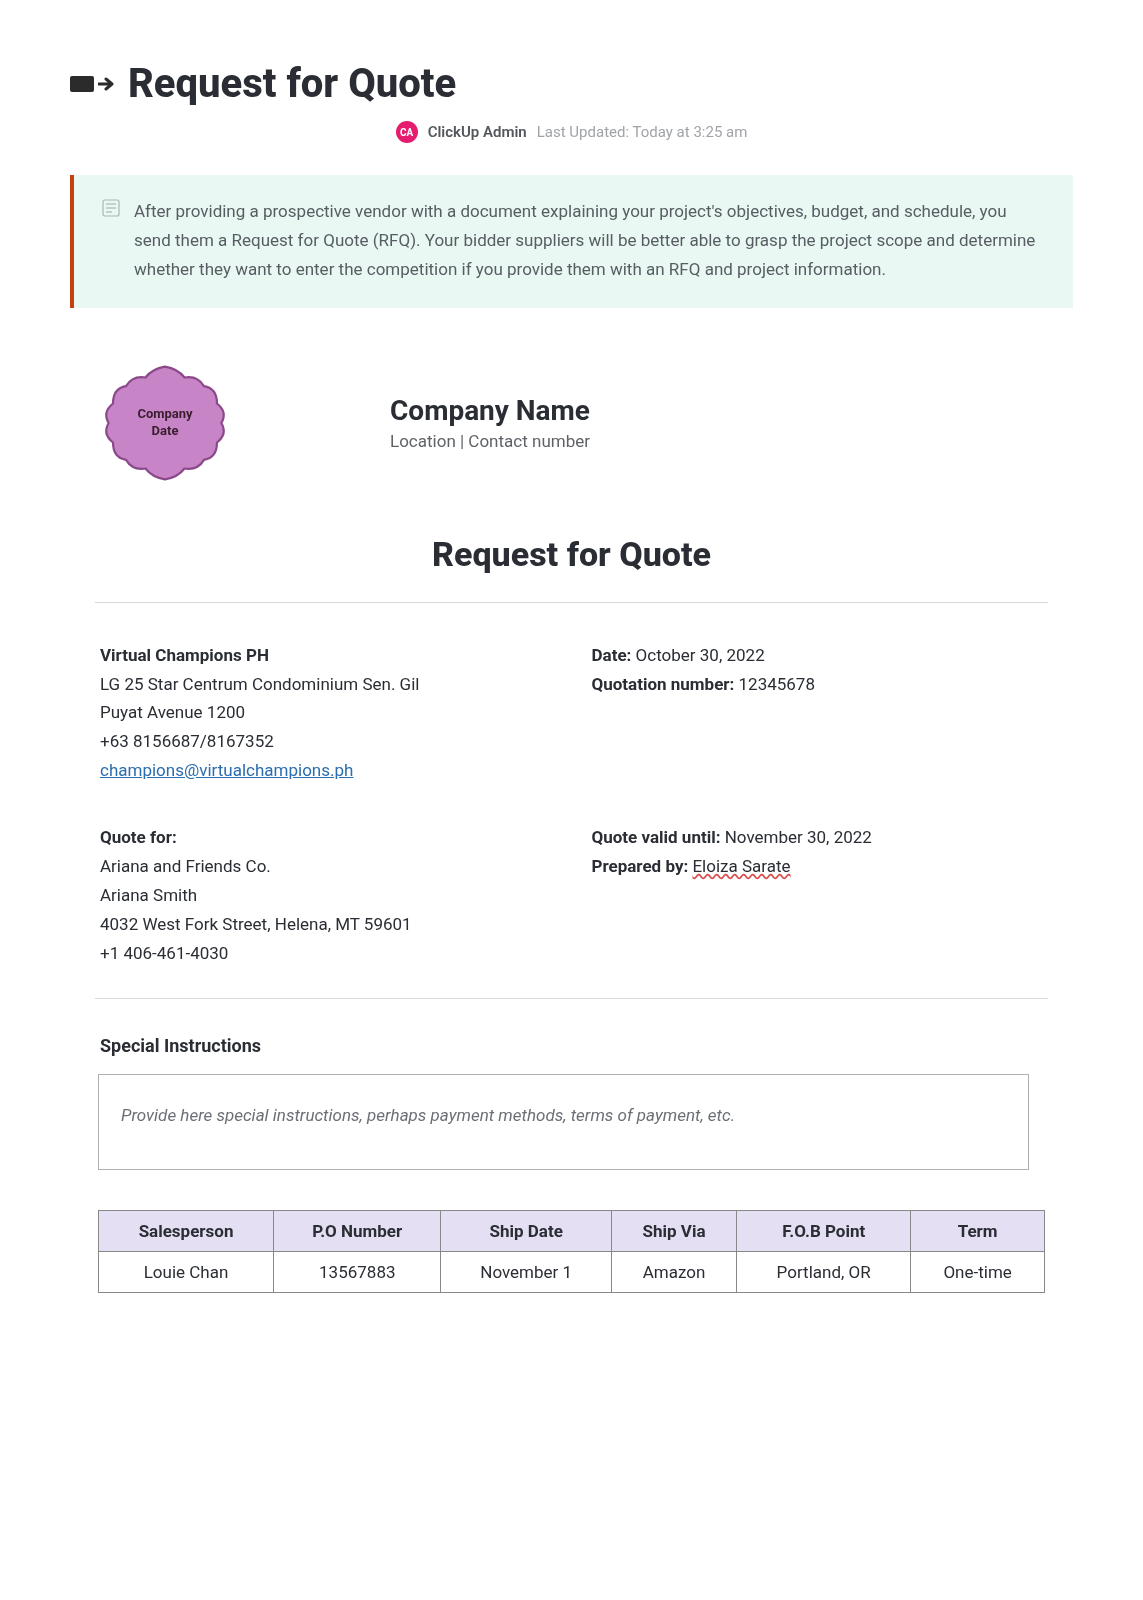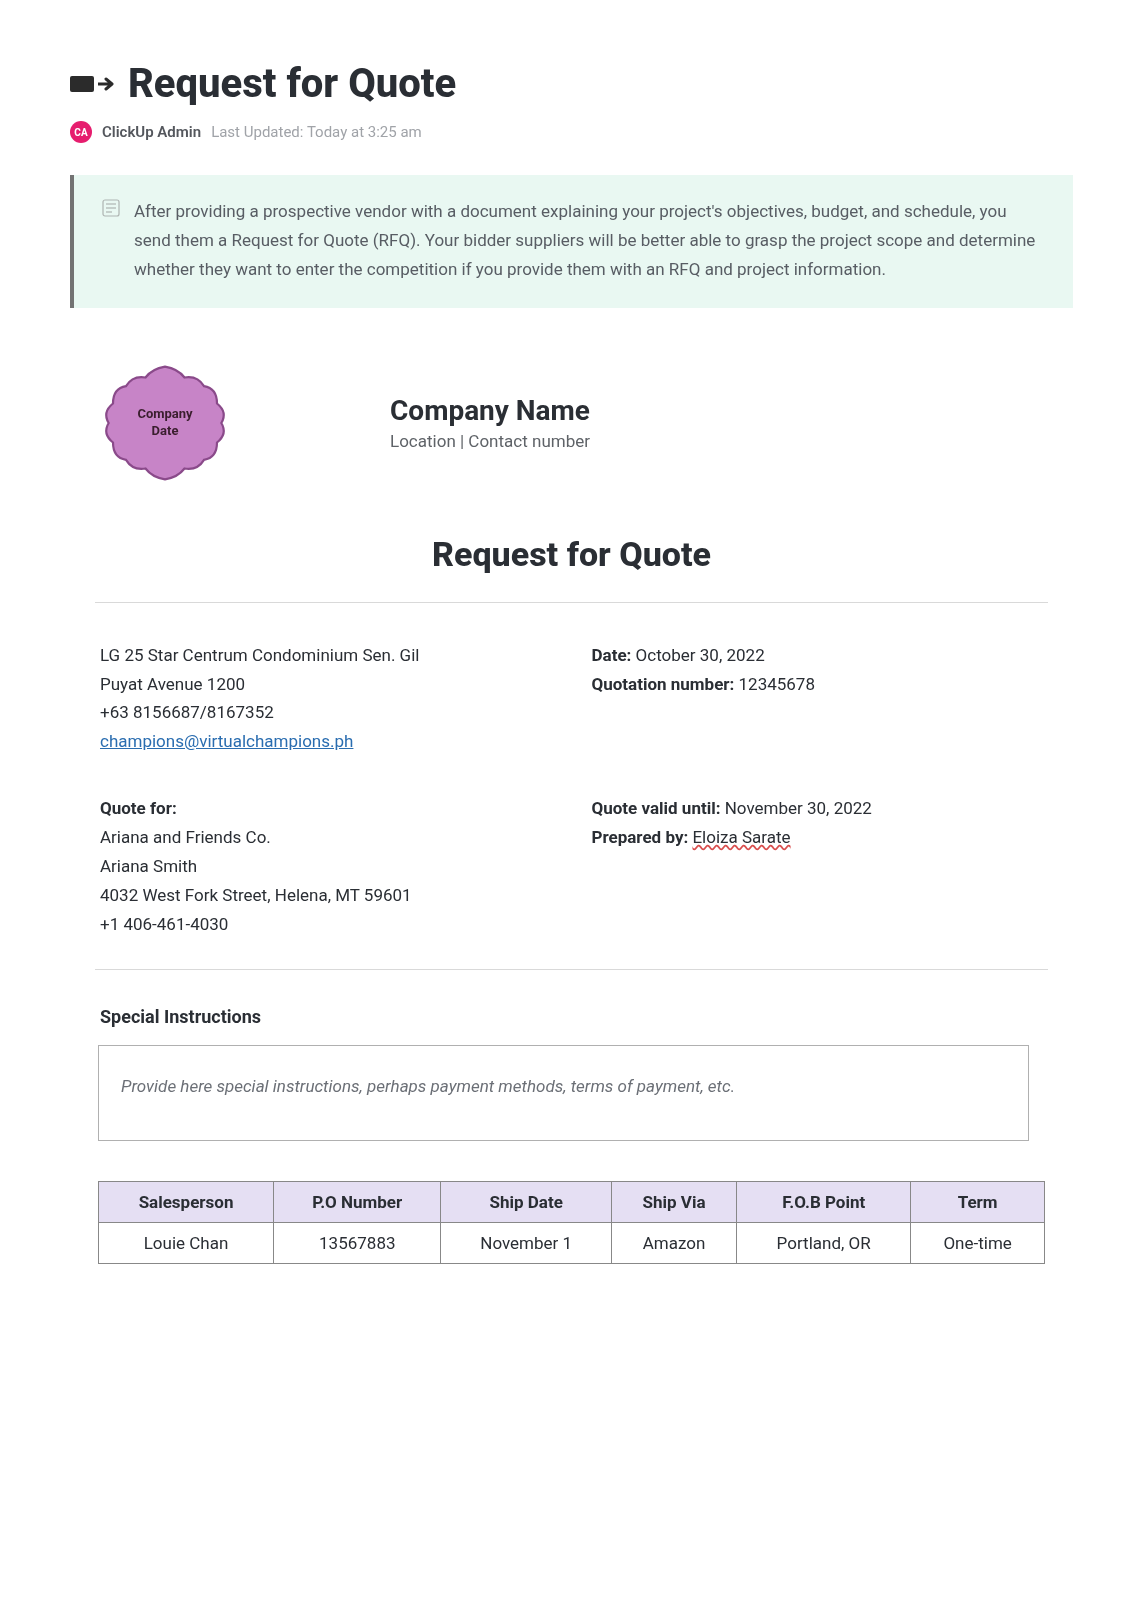--- a/index.html
+++ b/index.html
@@ -41,20 +41,21 @@
       font-size: 40px;
       font-weight: 800;
       color: #2a2e34;
     }
     .doc-meta {
       display: flex;
       align-items: center;
       gap: 10px;
       margin-bottom: 32px;
       font-size: 15px;
+      justify-content: center;
     }
     .avatar {
       width: 22px;
       height: 22px;
       border-radius: 50%;
       background: #e61d6e;
       color: #fff;
       font-size: 10px;
       font-weight: 700;
       display: flex;
@@ -63,21 +64,21 @@
     }
     .author-name {
       color: #54575d;
       font-weight: 600;
     }
     .last-updated {
       color: #a0a3a8;
     }
     .info-box {
       background: #e9f8f2;
-      border-left: 4px solid #737373;
+      border-left: 4px solid #c2410c;
       padding: 22px 28px 24px 28px;
       margin-bottom: 50px;
       display: flex;
       gap: 14px;
       align-items: flex-start;
     }
     .info-icon {
       flex-shrink: 0;
       width: 18px;
       height: 18px;
@@ -267,20 +268,21 @@
     <div class="company-name">Company Name</div>
     <div class="company-sub">Location | Contact number</div>
   </div>
 </div>
 
 <h2 class="section-title">Request for Quote</h2>
 <hr class="divider">
 
 <div class="two-col">
   <div class="col-left">
+    <div class="block-line"><span class="label-bold">Virtual Champions PH</span></div>
     <div class="block-line">LG 25 Star Centrum Condominium Sen. Gil</div>
     <div class="block-line">Puyat Avenue 1200</div>
     <div class="block-line">+63 8156687/8167352</div>
     <div class="block-line"><a class="email-link">champions@virtualchampions.ph</a></div>
   </div>
   <div class="col-right">
     <div class="block-line">
       <span class="label-bold">Date:</span>
       <span>October 30, 2022</span>
     </div>

